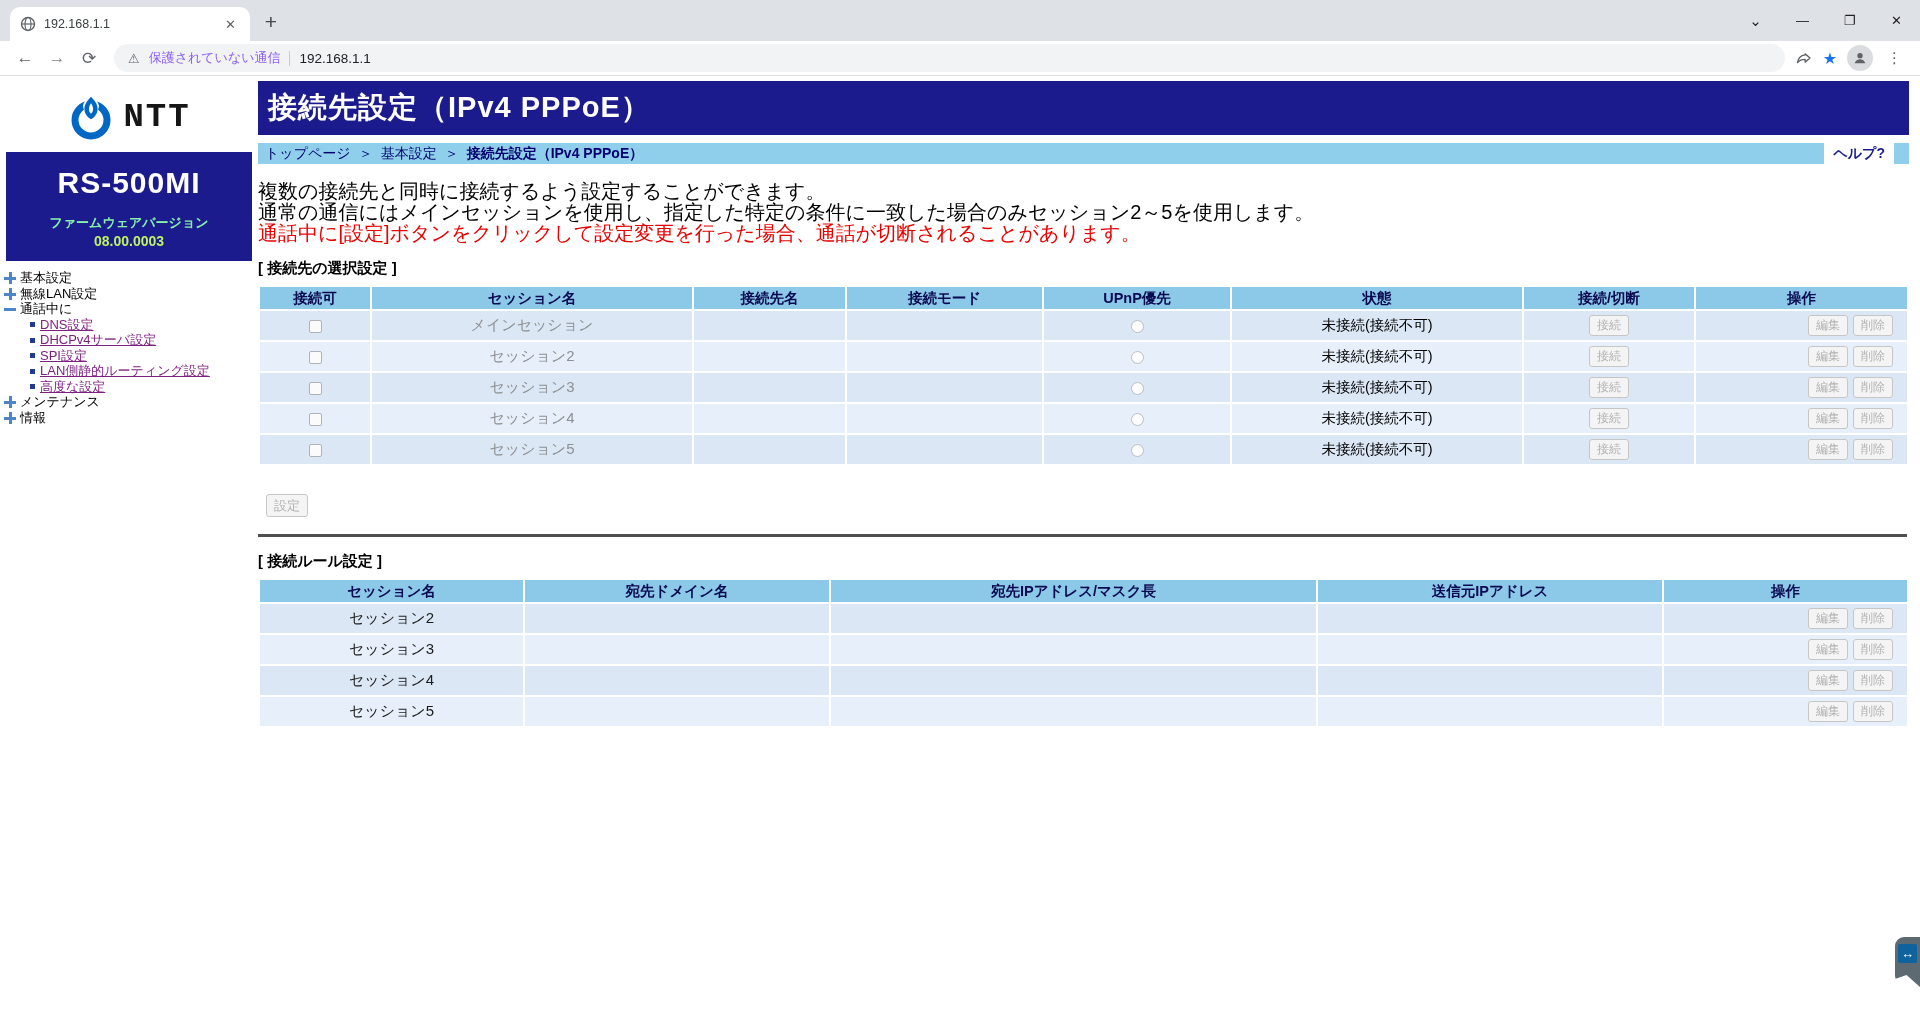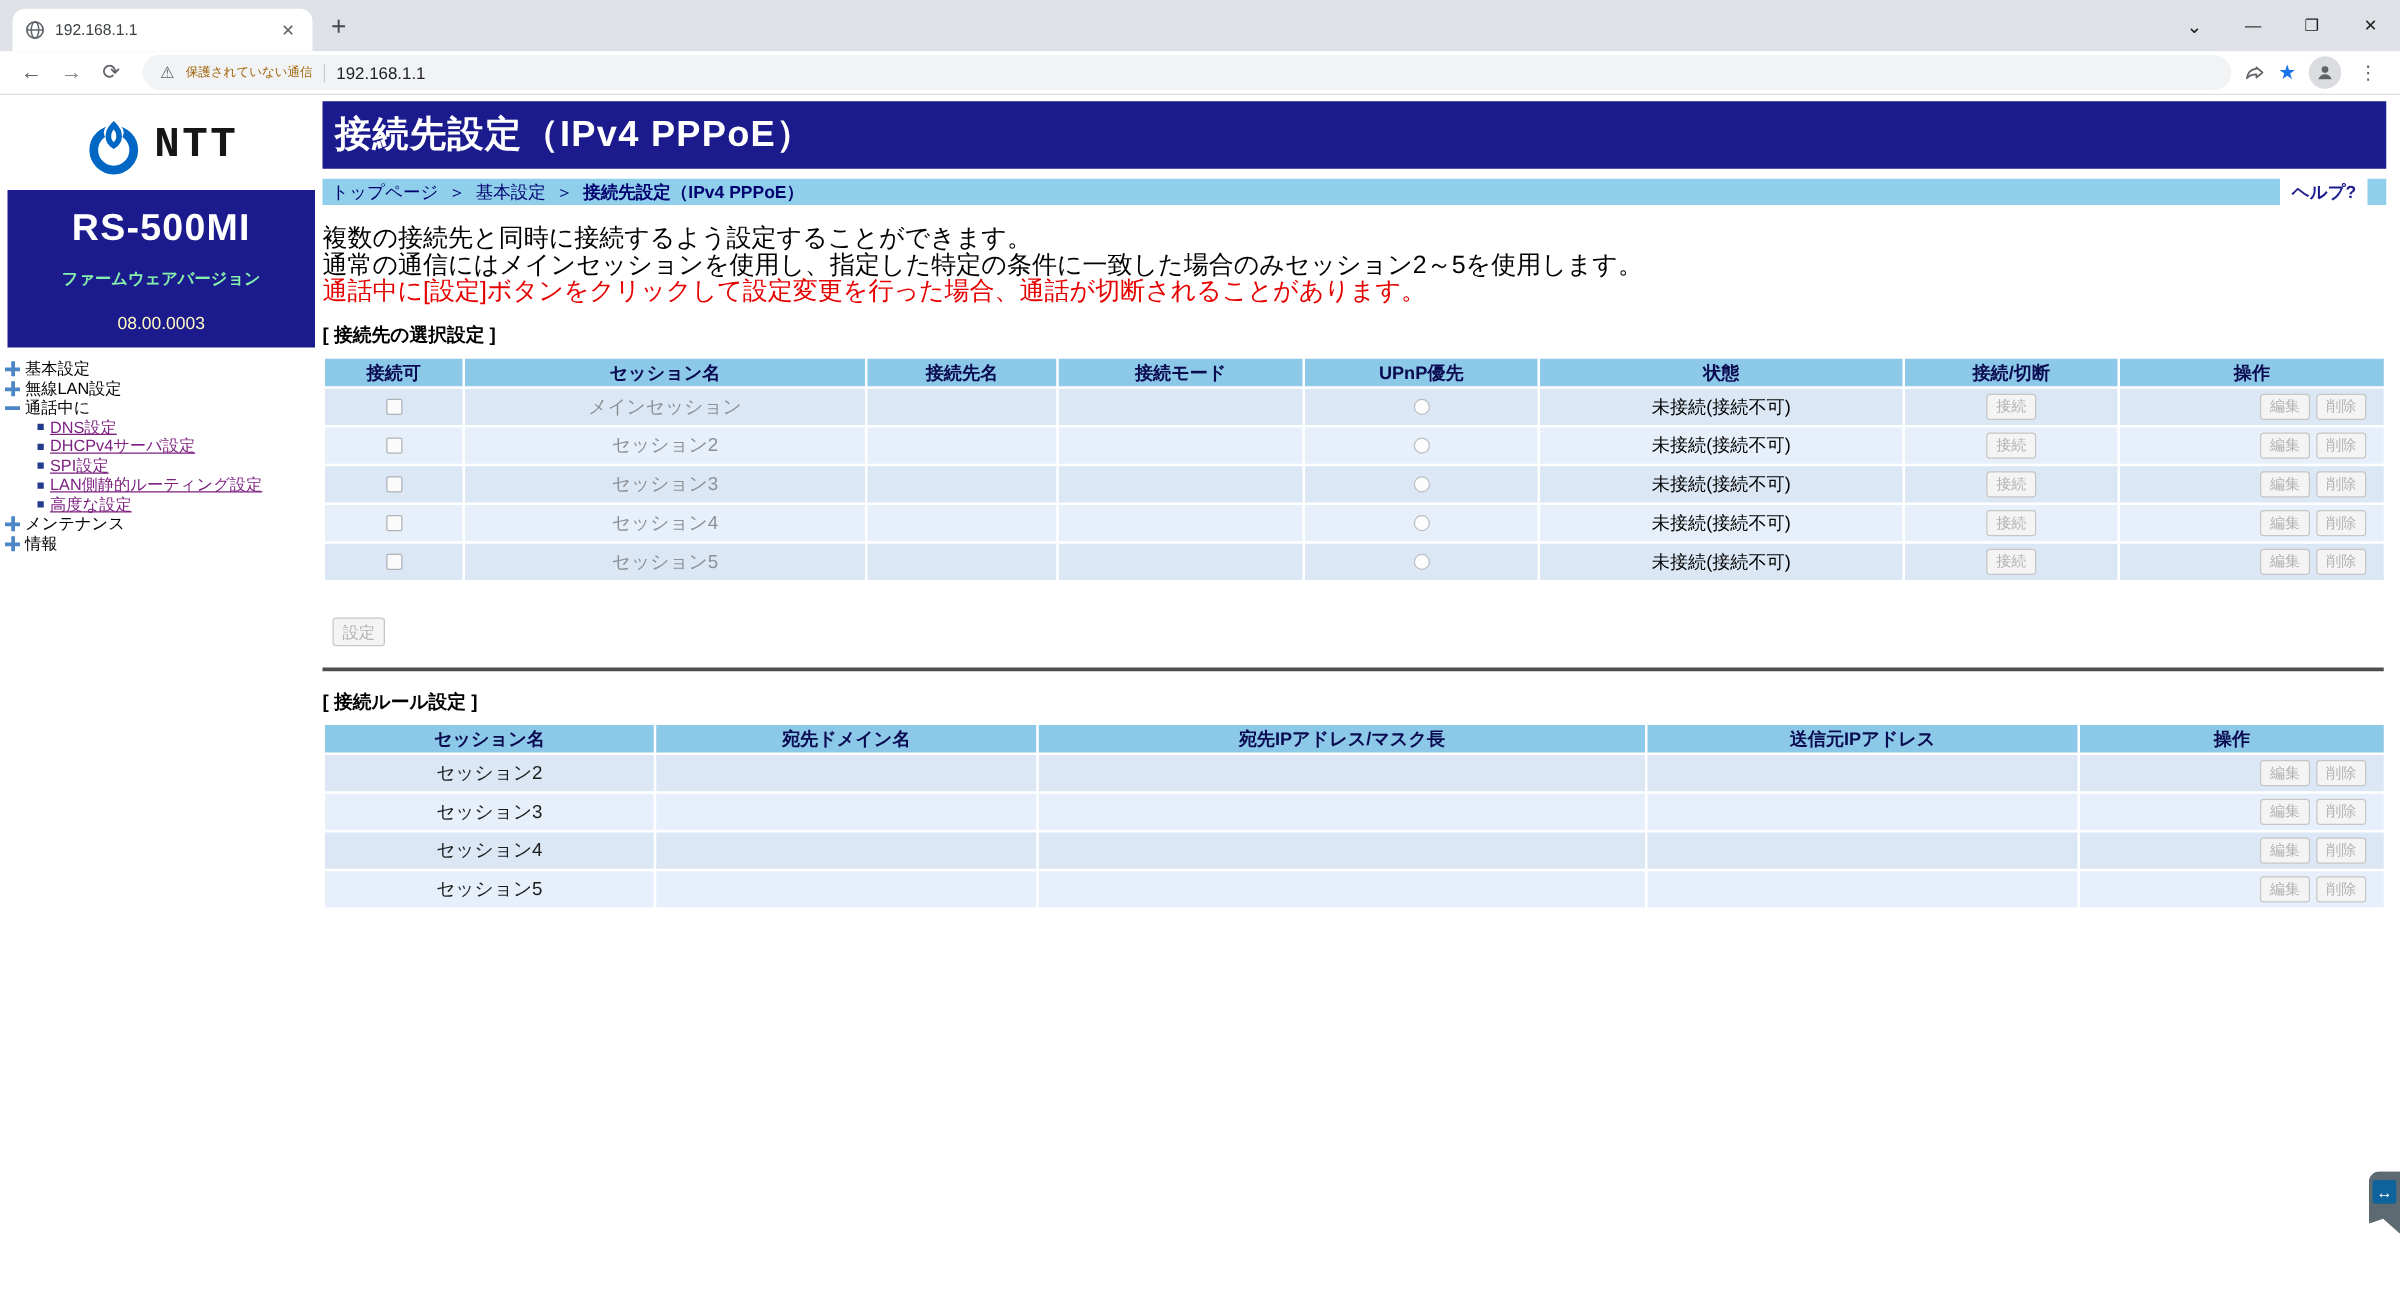--- a/index.html
+++ b/index.html
@@ -21,41 +21,41 @@
   .winbtn.chev{font-size:15px}
 
   .toolbar{height:35px;background:#ffffff;border-bottom:1px solid #dcdfe3;
            display:flex;align-items:center;padding:0 10px;gap:2px}
   .navbtn{width:30px;height:30px;display:flex;align-items:center;justify-content:center;
           font-size:17px;color:#5f6368}
   .navbtn.fwd{color:#82878c}
   .omnibox{flex:1;height:28px;background:#f1f3f4;border-radius:14px;margin:0 8px;
            display:flex;align-items:center;padding:0 14px;gap:9px}
   .warn-ico{color:#5f6368;font-size:13px}
-  .warn-txt{color:#a16207;font-size:10px;white-space:nowrap}
+  .warn-txt{color:#8b5cf6;font-size:13px;white-space:nowrap}
   .omni-sep{width:1px;height:15px;background:#c8cbcf}
   .omni-url{color:#202124;font-size:13.5px}
   .tb-right{display:flex;align-items:center;gap:10px;padding-right:4px}
   .star{color:#1a73e8;font-size:16px}
   .avatar{width:26px;height:26px;border-radius:50%;background:#dadce0;display:flex;align-items:center;justify-content:center}
   .kebab{color:#5f6368;font-size:15px;letter-spacing:0;padding:0 4px}
 
   
   .app{display:flex;height:959px;background:#fff}
   .sidebar{width:258px;flex:0 0 258px;padding-top:8px}
   .main{flex:1;padding-right:13px}
 
   
   .logo{display:flex;align-items:center;justify-content:center;gap:8px;height:62px;margin-top:2px}
   .ntt-word{font-family:Liberation Mono, monospace;font-weight:bold;font-size:34px;
             letter-spacing:2px;color:#161616}
   .modelbox{margin:4px 6px 0 6px;background:#1b1b8e;color:#fff;text-align:center;padding:14px 0 12px}
   .model{font-size:30px;font-weight:bold;letter-spacing:1px}
   .fwlabel{margin-top:14px;color:#86efac;font-size:13px;font-weight:bold}
-  .fwver{margin-top:18px;color:#fef9c3;font-size:14px;font-weight:normal}
+  .fwver{margin-top:1px;color:#bef264;font-size:14px;font-weight:bold}
   .nav{margin:10px 0 0 4px;font-size:13px;line-height:14.5px;color:#000}
   .navitem{display:flex;align-items:center;gap:4px;margin:1px 0}
   .pm{position:relative;width:12px;height:12px;flex:0 0 12px}
   .pm.plus::before{content:"";position:absolute;left:0;top:5px;width:12px;height:3px;background:#4c86c6}
   .pm.plus::after{content:"";position:absolute;left:5px;top:0;width:3px;height:12px;background:#4c86c6}
   .pm.minus::before{content:"";position:absolute;left:0;top:5px;width:12px;height:3px;background:#4c86c6}
   .subnav{list-style:none;margin:1px 0 1px 26px}
   .subnav li{display:flex;align-items:center;gap:5px;margin:1px 0}
   .sq{width:5px;height:5px;background:#223a8c;flex:0 0 5px}
   .subnav a{color:#7d2181;text-decoration:underline;font-size:13px}

